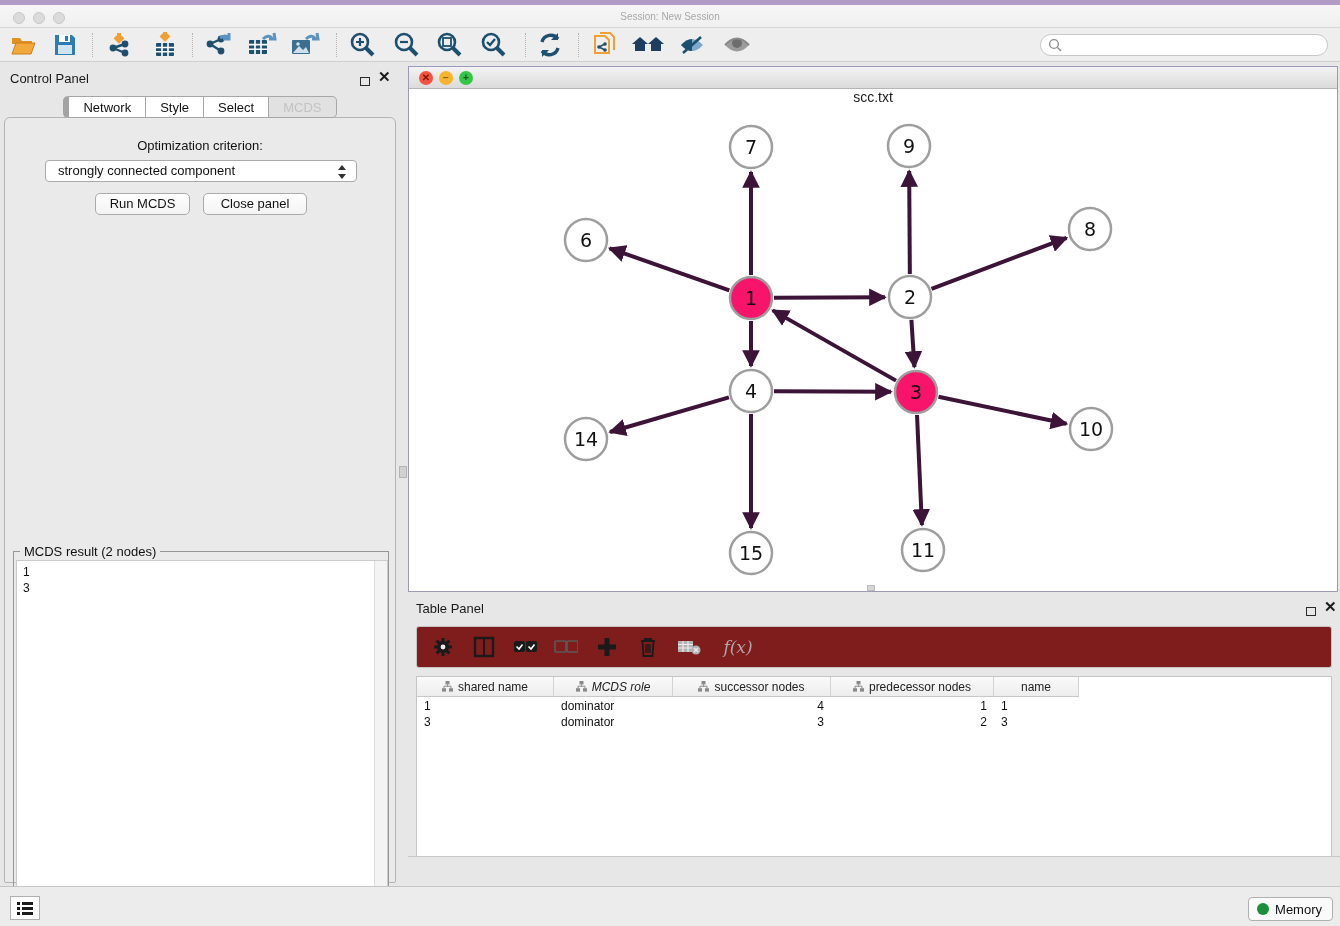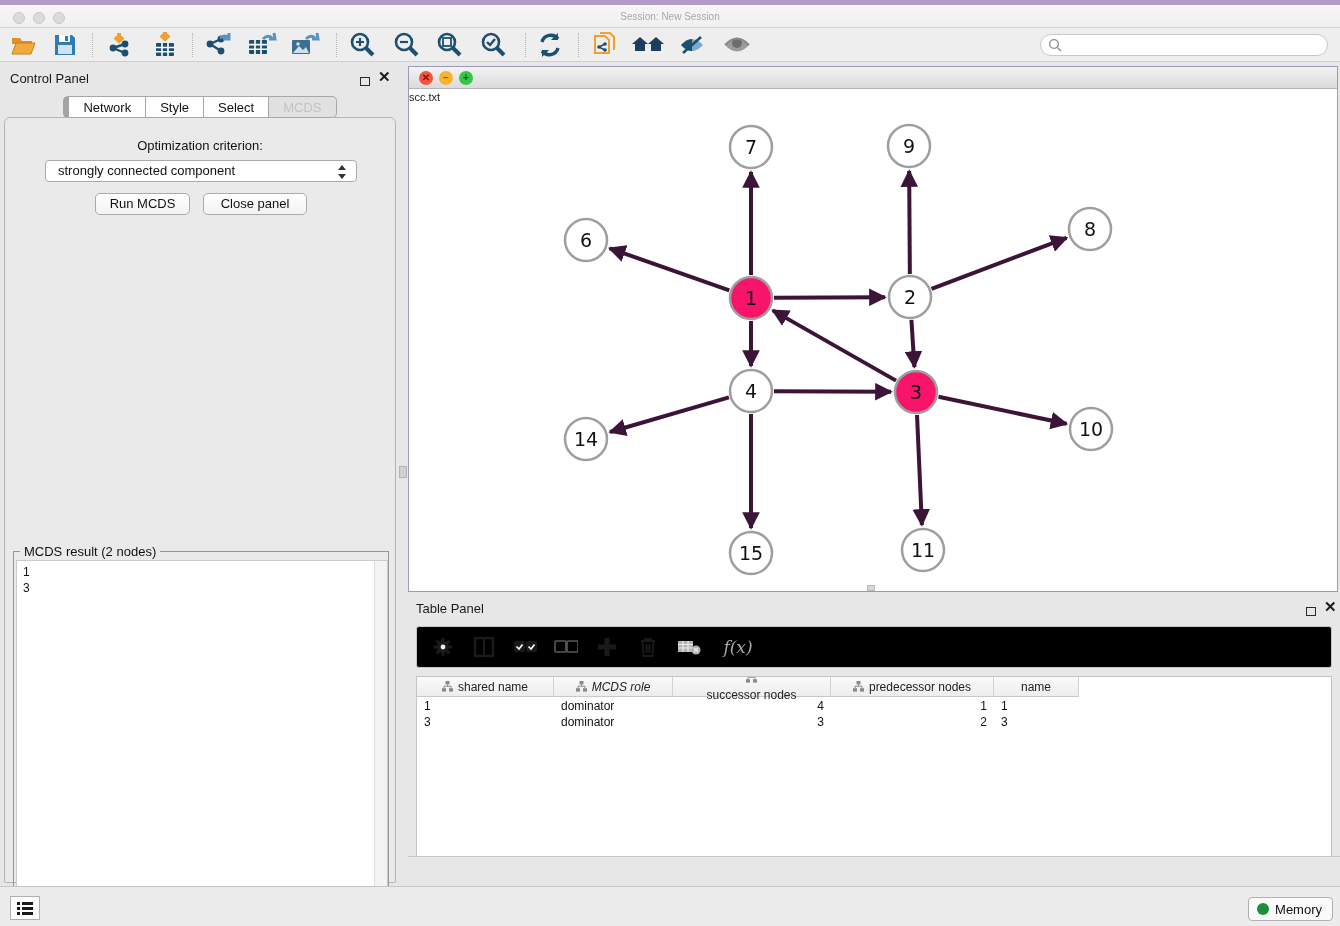--- a/index.html
+++ b/index.html
@@ -36,28 +36,28 @@
   #result-box { position:absolute; left:8px; top:433px; width:376px; height:378px; border:1px solid #979697; }
   #result-legend { position:absolute; left:6px; top:-8px; background:#ebeaeb; padding:0 4px; font-size:13px; color:#111; }
   #result-inner { position:absolute; left:2px; top:8px; width:372px; height:368px; background:#fff; border:1px solid #cccbcc; font-size:12px; color:#111; }
   #result-lines { padding:3px 0 0 6px; line-height:16px; white-space:pre-line; }
   #result-scroll { position:absolute; right:0; top:0; width:13px; height:100%; background:#f4f3f4; border-left:1px solid #dddcdd; }
   #cp-splitter { left:399px; top:62px; width:8px; height:824px; background:#e8e7e8; }
   #cp-splitter .grip { position:absolute; left:0px; top:404px; width:8px; height:12px; background:#d2d1d2; border:1px solid #b5b4b5; }
   
   #net-window { left:408px; top:66px; width:930px; height:526px; border:1px solid #9b9ab8; background:#fff; }
   #net-titlebar { position:absolute; left:0; top:0; width:100%; height:22px; background:linear-gradient(#f4f3f4,#dcdbdc); border-bottom:1px solid #b6b5b6; }
-  #net-title { width:100%; font-size:11px; line-height:21px; color:#222;margin-top:20px; }
+  #net-title { width:100%; text-align:center; font-size:14px; line-height:21px; color:#222;margin-top:20px; }
   .mac-dot { position:absolute; top:4px; width:14px; height:14px; border-radius:50%; font-size:10px; font-weight:bold; text-align:center; line-height:14px; }
   #net-canvas { position:absolute; left:0; top:22px; }
   #net-grip { position:absolute; left:458px; top:518px; width:8px; height:6px; background:#d8d7d8; border:1px solid #bbb; }
   
   #table-panel { left:408px; top:596px; width:932px; height:290px; background:#e8e7e8; }
   #tp-title { position:absolute; left:8px; top:5px; font-size:13px; color:#1a1a1a; }
-  #tp-toolbar { position:absolute; left:8px; top:30px; width:916px; height:42px; background:#000000; border:1px solid #c6c5c6; border-radius:3px; display:flex; align-items:center; gap:17px; padding-left:14px; }
+  #tp-toolbar { position:absolute; left:8px; top:30px; width:916px; height:42px; background:#7f1d1d; border:1px solid #c6c5c6; border-radius:3px; display:flex; align-items:center; gap:17px; padding-left:14px; }
   .tpi { display:flex; align-items:center; justify-content:center; width:24px; height:24px; }
   .fx { font-family:"DejaVu Serif", serif; font-style:italic; font-size:17px; color:#aaa9aa; }
   #tp-table { position:absolute; left:8px; top:80px; width:916px; height:180px; background:#fff; border:1px solid #c6c5c6; border-bottom:none; overflow:hidden; }
   #tp-thead { position:absolute; left:0; top:0; height:20px; display:flex; }
   .th { height:20px; background:linear-gradient(#fbfafb,#eeedee); border-right:1px solid #d4d3d4; border-bottom:1px solid #c9c8c9; display:flex; align-items:center; justify-content:center; gap:5px; font-size:12px; color:#222; }
   .tree-ico { flex:0 0 auto; }
   .tr { position:absolute; left:0; height:16px; font-size:12px; color:#111; }
   .td { position:absolute; top:0; line-height:16px; padding:0 7px; white-space:nowrap; }
   #tp-bottom-strip { position:absolute; left:0; top:260px; width:932px; height:30px; background:#e8e7e8; border-top:1px solid #c9c8c9; }
   #tp-tabs { position:absolute; left:0; top:264px; width:932px; display:flex; justify-content:center; }
@@ -388,21 +388,21 @@
           <svg class="tree-ico" width="11" height="11" viewBox="0 0 11 11">
             <g fill="#8a898a">
               <rect x="3.5" y="0" width="4" height="3.4"></rect>
               <rect x="0" y="7.2" width="4" height="3.4"></rect>
               <rect x="7" y="7.2" width="4" height="3.4"></rect>
             </g>
             <path d="M5.5 3.4 v2 M2 7.2 v-2 h7 v2" stroke="#8a898a" stroke-width="1" fill="none"></path>
           </svg>
           <span>MCDS role</span>
         </div>
-        <div class="th" style="width: 158px; flex-direction: column;">
+        <div class="th" style="width: 158px;">
           <svg class="tree-ico" width="11" height="11" viewBox="0 0 11 11">
             <g fill="#8a898a">
               <rect x="3.5" y="0" width="4" height="3.4"></rect>
               <rect x="0" y="7.2" width="4" height="3.4"></rect>
               <rect x="7" y="7.2" width="4" height="3.4"></rect>
             </g>
             <path d="M5.5 3.4 v2 M2 7.2 v-2 h7 v2" stroke="#8a898a" stroke-width="1" fill="none"></path>
           </svg>
           <span>successor nodes</span>
         </div>

